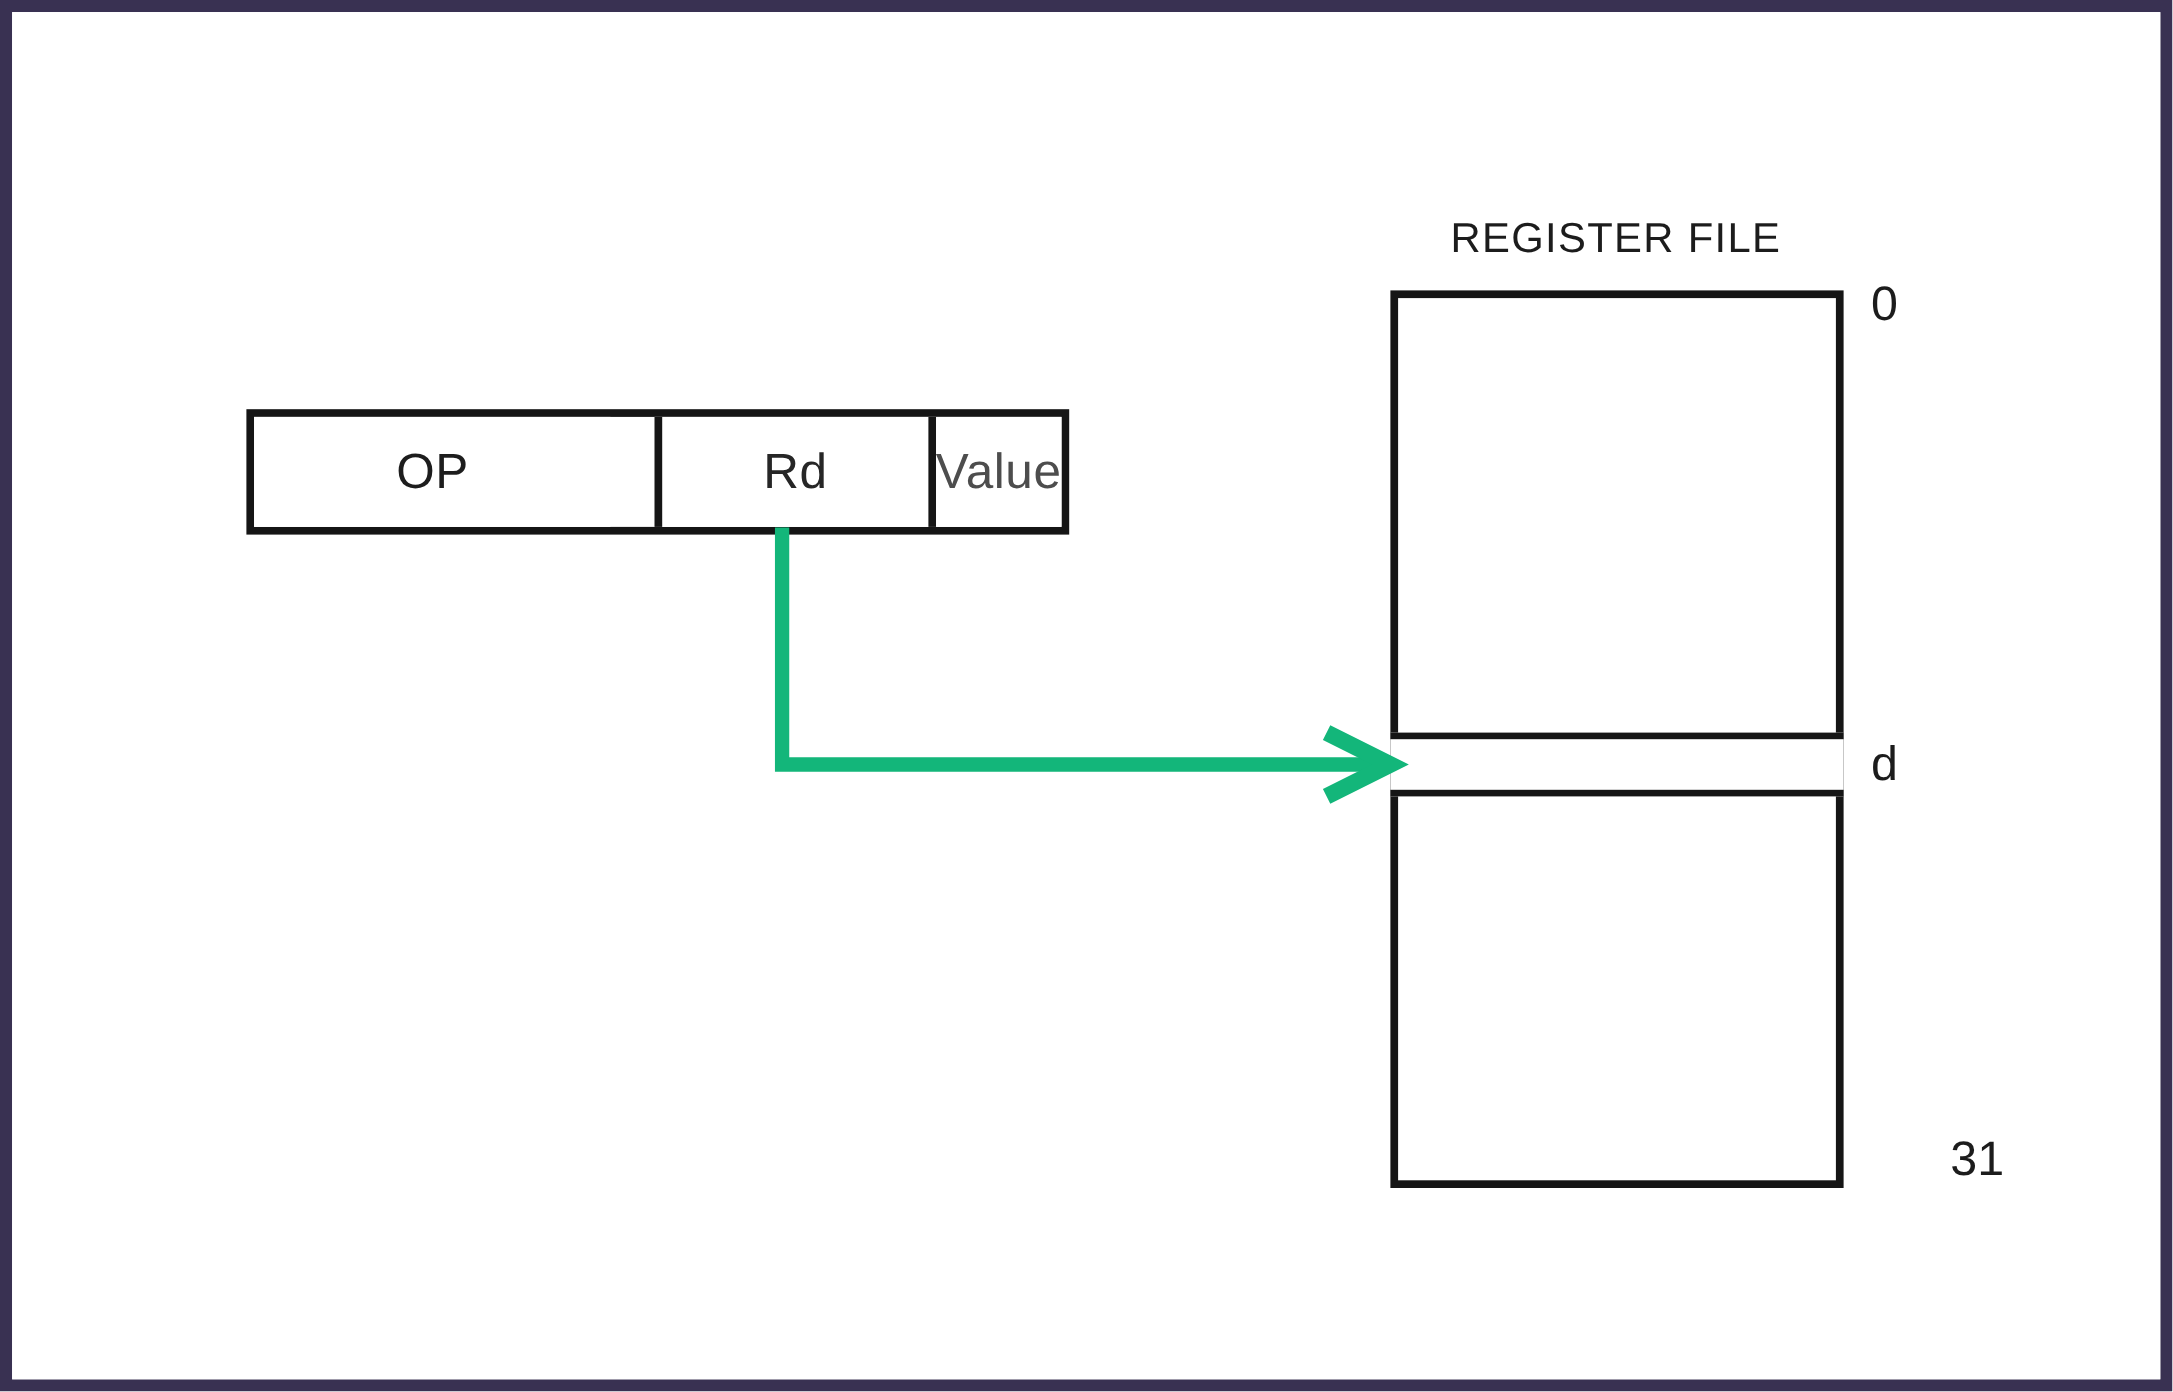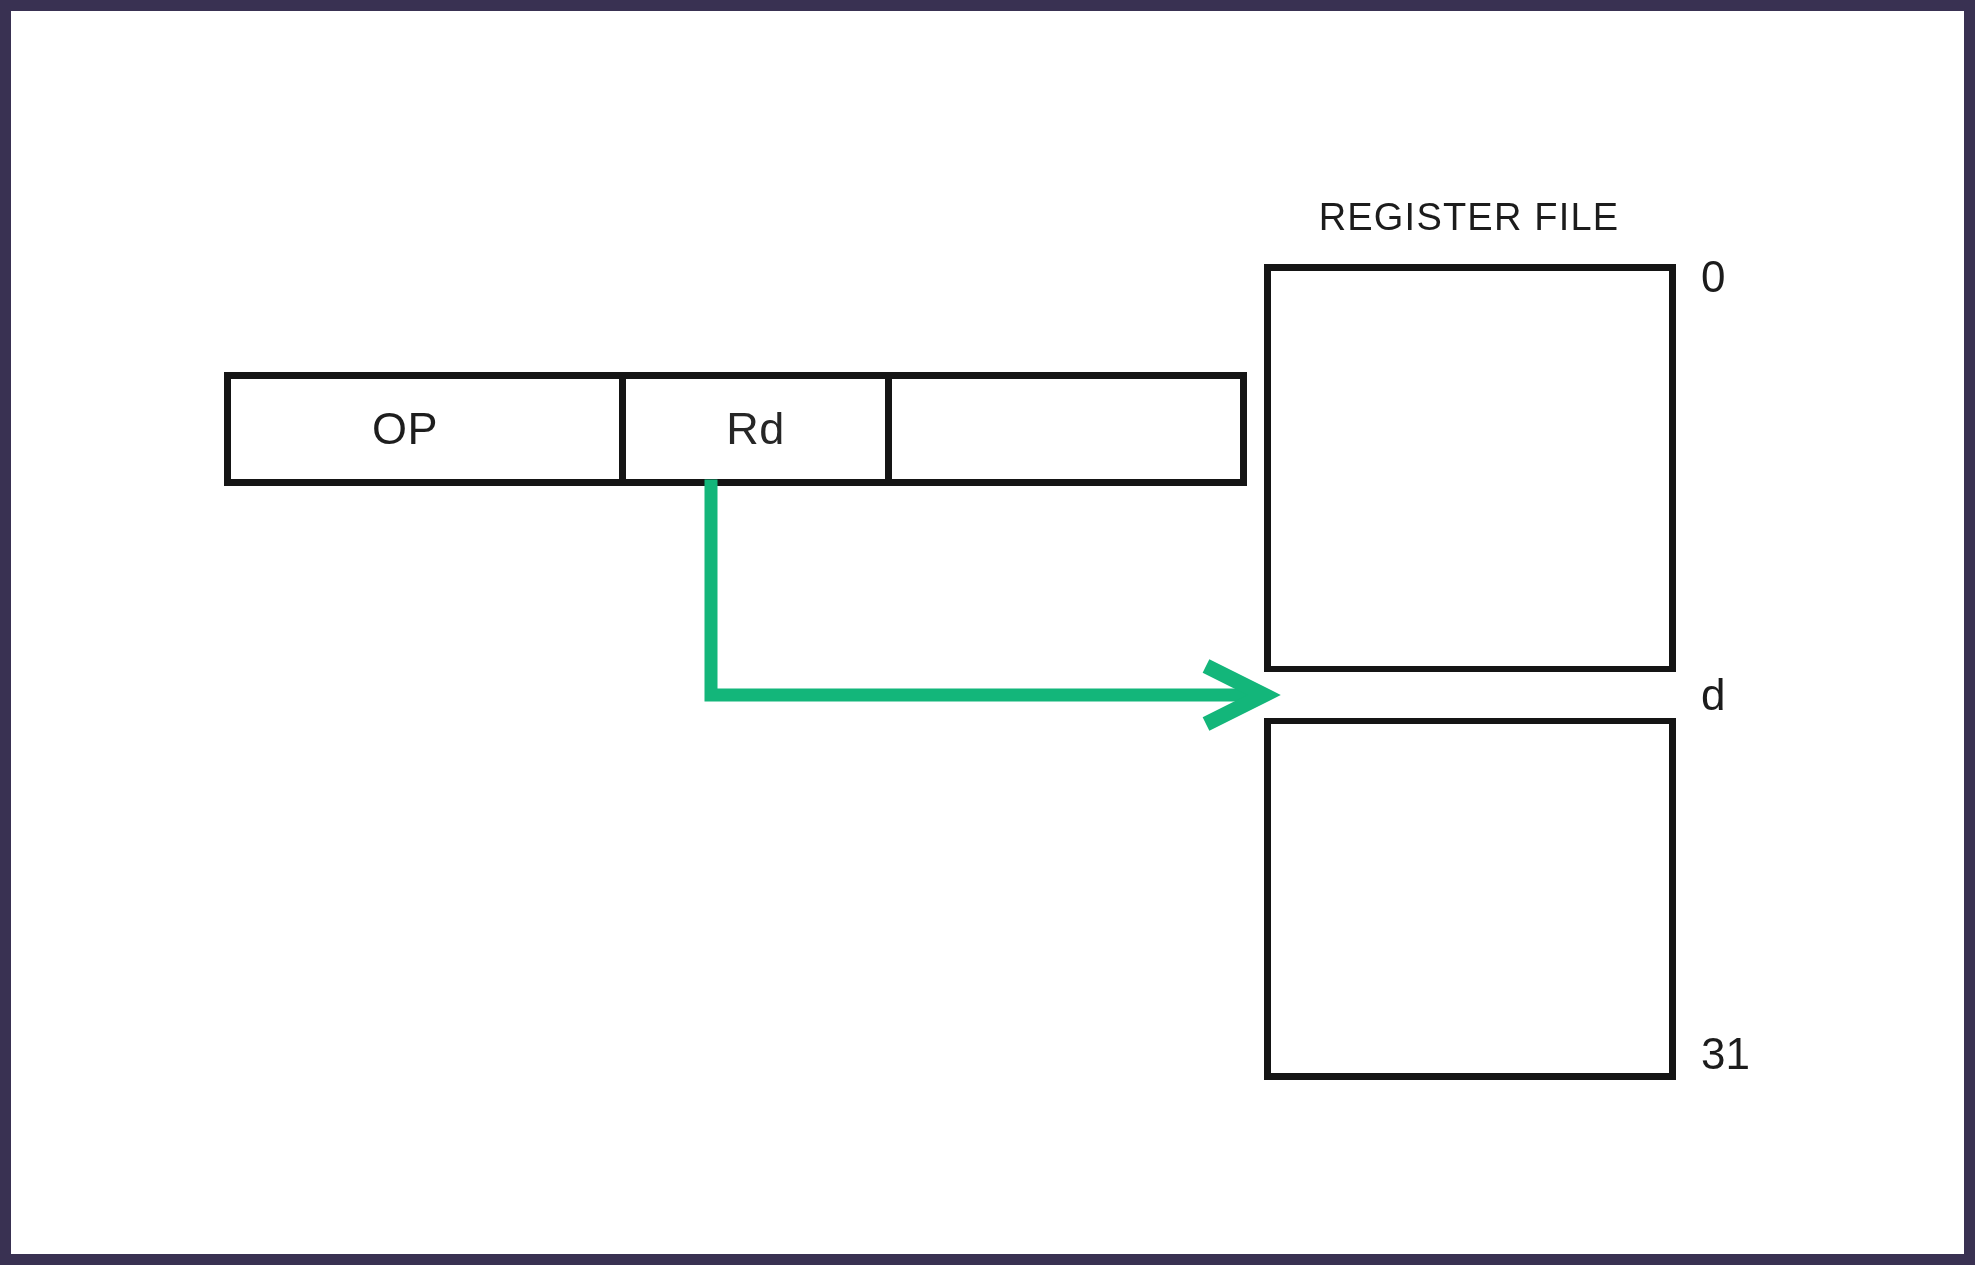--- a/index.html
+++ b/index.html
@@ -23,21 +23,21 @@
     position: absolute;
     inset: 0;
     background: #ffffff;
   }
 
   
   .instr-word {
     position: absolute;
     left: 213px;
     top: 361px;
-    width: 1023px;
+    width: 748px;
     height: 114px;
     box-sizing: border-box;
     display: flex;
     border: 7px solid #151515;
     background: #ffffff;
   }
 
   .instr-field {
     box-sizing: border-box;
     display: flex;
@@ -95,41 +95,42 @@
   }
 
   .reg-label {
     position: absolute;
     font-size: 44px;
     color: #1c1c1c;
     line-height: 1;
   }
   .reg-label.idx0  { left: 1690px; top: 244px; }
   .reg-label.idxd  { left: 1690px; top: 662px; }
-  .reg-label.idx31 { left: 1690px; top: 1021px; }
+  .reg-label.idx31 { left: 1762px; top: 1021px; }
 
   
   .arrow-svg {
     position: absolute;
     left: 0;
     top: 0;
     width: 1975px;
     height: 1265px;
     pointer-events: none;
   }
 </style>
 </head>
 <body>
 
 <div id="page">
   <div class="canvas"></div>
 
   <div class="instr-word">
     <div class="instr-field op">OP</div>
     <div class="instr-field rd">Rd</div>
+    <div class="instr-field value">Value</div>
   </div>
 
   <div class="regfile-title">REGISTER FILE</div>
 
   <div class="regfile-box">
     <div class="reg-slot-d"></div>
   </div>
 
   <div class="reg-label idx0">0</div>
   <div class="reg-label idxd">d</div>

